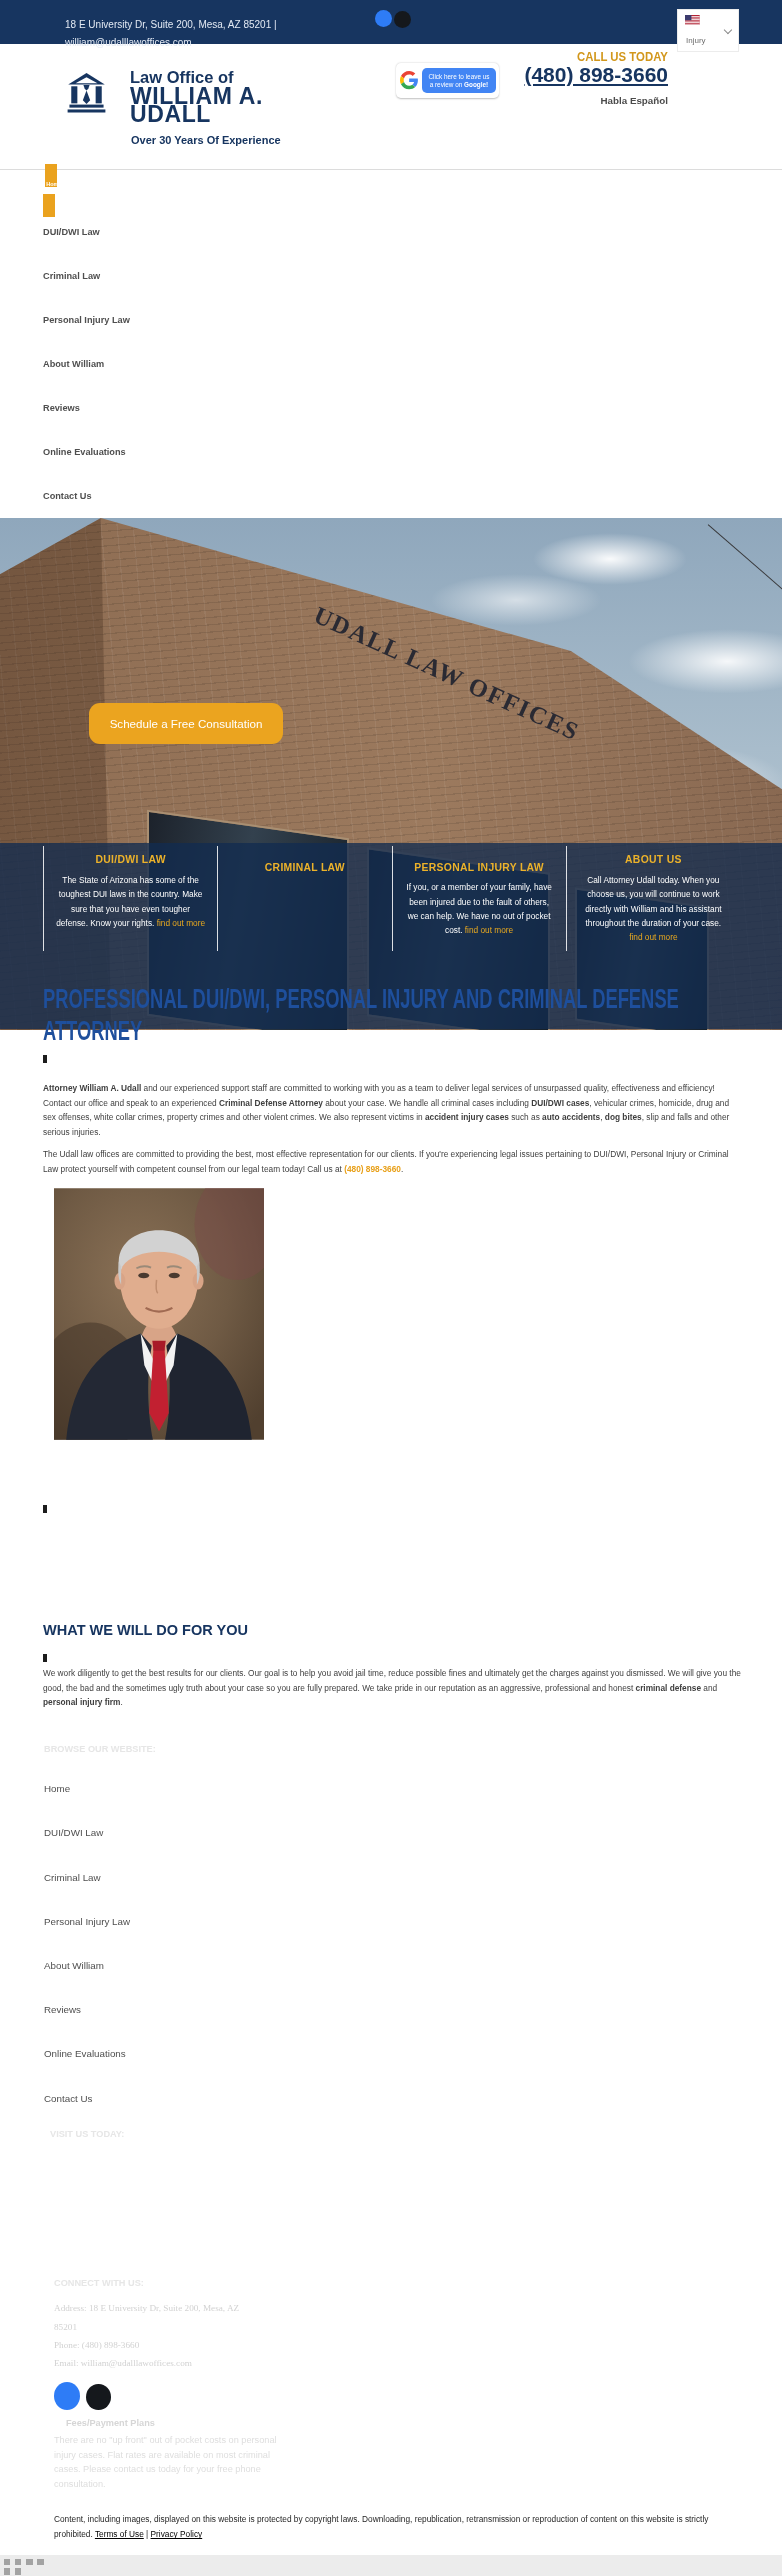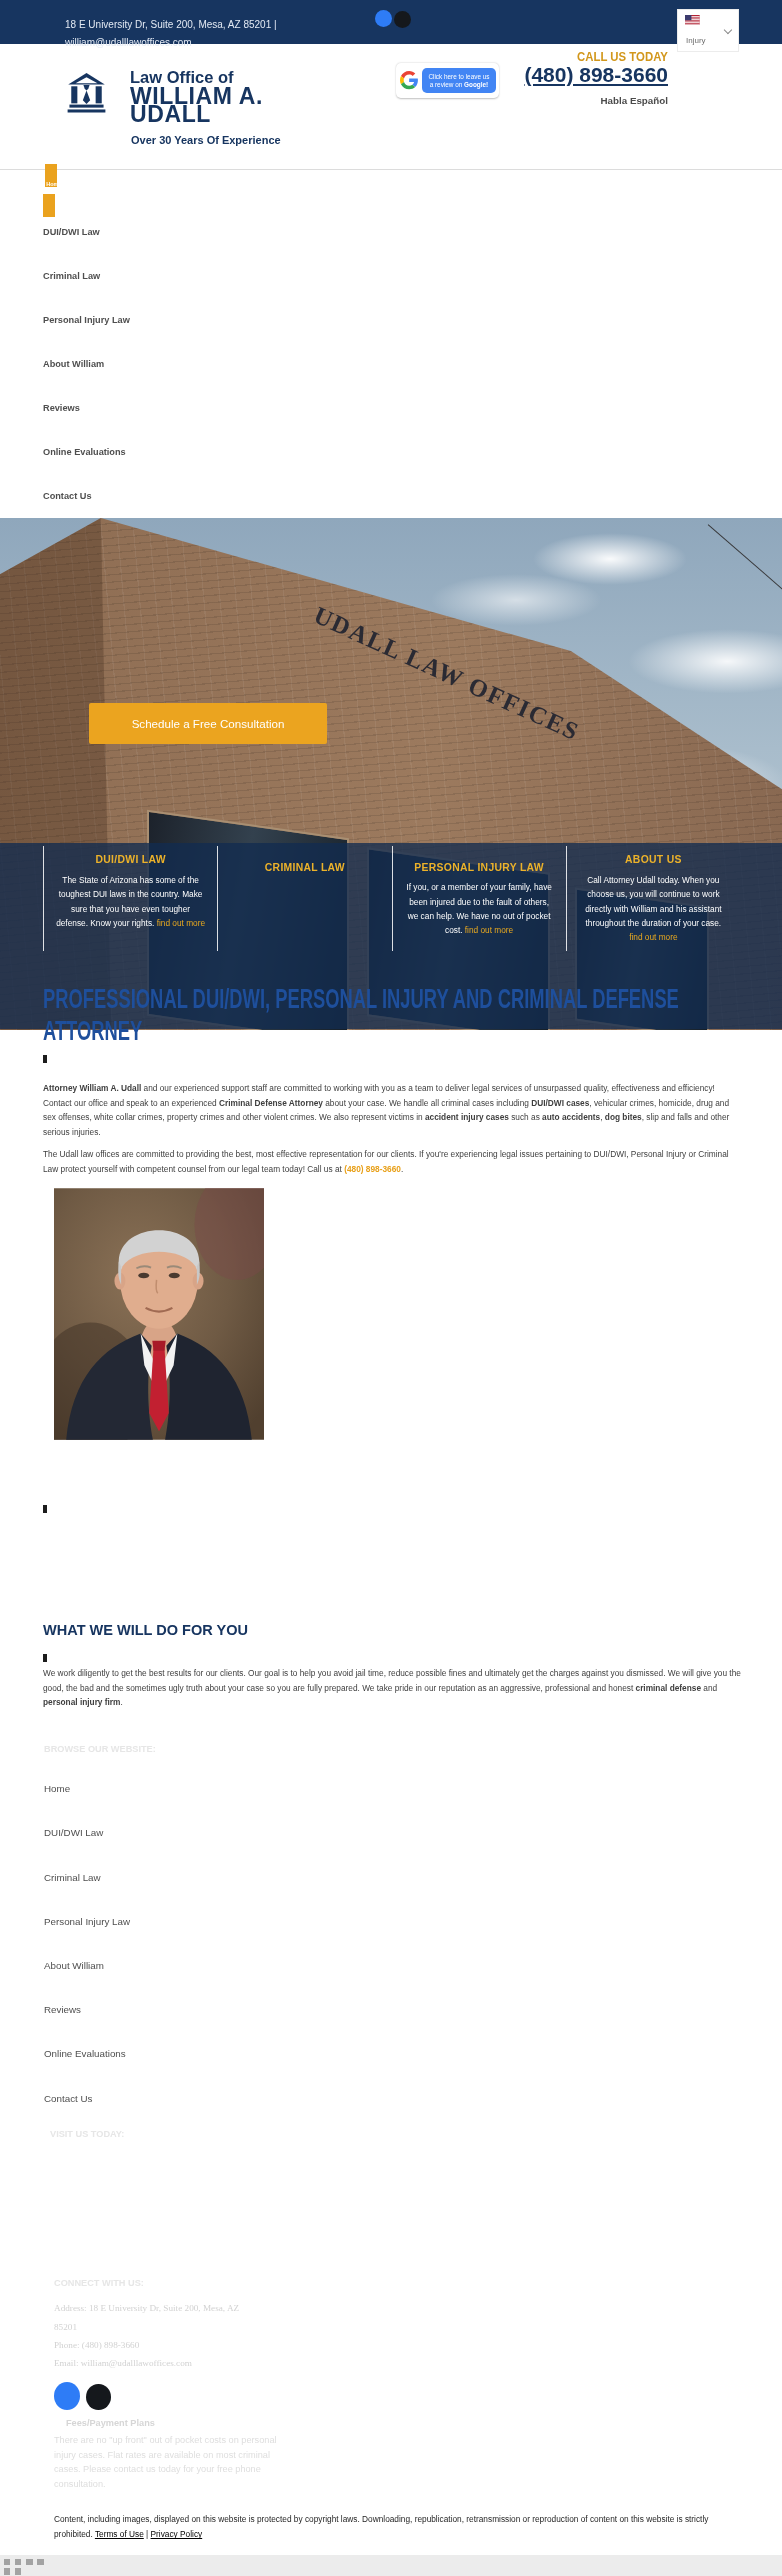--- a/index.html
+++ b/index.html
@@ -43,21 +43,21 @@
     clip-path:polygon(0 11%,12.9% 0,73% 26%,100% 53%,100% 100%,0 100%);
     background:
      repeating-linear-gradient(175deg,rgba(0,0,0,.10) 0 1.2px,transparent 1.2px 7.3px),
      repeating-linear-gradient(85deg,rgba(255,255,255,.06) 0 1.2px,transparent 1.2px 16px),
      linear-gradient(100deg,#8d6c52,#9c7a5e 55%,#876750);}
   .bface{position:absolute;inset:0;clip-path:polygon(0 11%,12.9% 0,14.2% 100%,0 100%);background:rgba(55,32,18,.28);}
   .bwin{position:absolute;transform:skewY(8deg);background:linear-gradient(100deg,#1c222b 0%,#33414e 45%,#161f28 100%);border:2.4px solid #a98f72;box-sizing:border-box;}
   .sign{position:absolute;left:321px;top:83px;width:391px;transform:rotate(24.5deg);transform-origin:left top;
         font-family:"Liberation Serif",serif;font-weight:bold;font-size:24.5px;letter-spacing:1.8px;color:#2a2a33;white-space:nowrap;}
   .wire{position:absolute;left:708px;top:6.1px;width:107px;height:1.2px;background:#38383a;transform:rotate(41deg);transform-origin:left center;}
-  .cta{position:absolute;left:89px;top:185px;width:238px;height:41px;background:#eba41f;border:none;border-radius:2px;
+  .cta{position:absolute;left:89px;top:185px;width:194px;height:41px;background:#eba41f;border:none;border-radius:11px;
        color:#fff;font-size:11.6px;font-family:"Liberation Sans",sans-serif;cursor:pointer;}
   .hero-ovl{position:absolute;left:0;top:325px;width:782px;height:186px;background:rgba(18,44,80,.78);}
   .hcols{position:absolute;left:43px;top:328px;width:697px;display:flex;}
   .hcol{flex:1;border-left:0.6px solid rgba(255,255,255,.85);min-height:105px;padding:6.1px 11px 0;box-sizing:border-box;text-align:center;}
   .hcol h3{margin:2.4px 0 7.3px;font-size:10.4px;font-weight:bold;color:#ecb22a;letter-spacing:0.3px;}
   .hcol.lower h3{margin-top:9.8px;}
   .hcol p{margin:0;font-size:8.3px;line-height:14.4px;color:#fff;}
   .fom{color:#e9a91f;cursor:pointer;}
 
   

